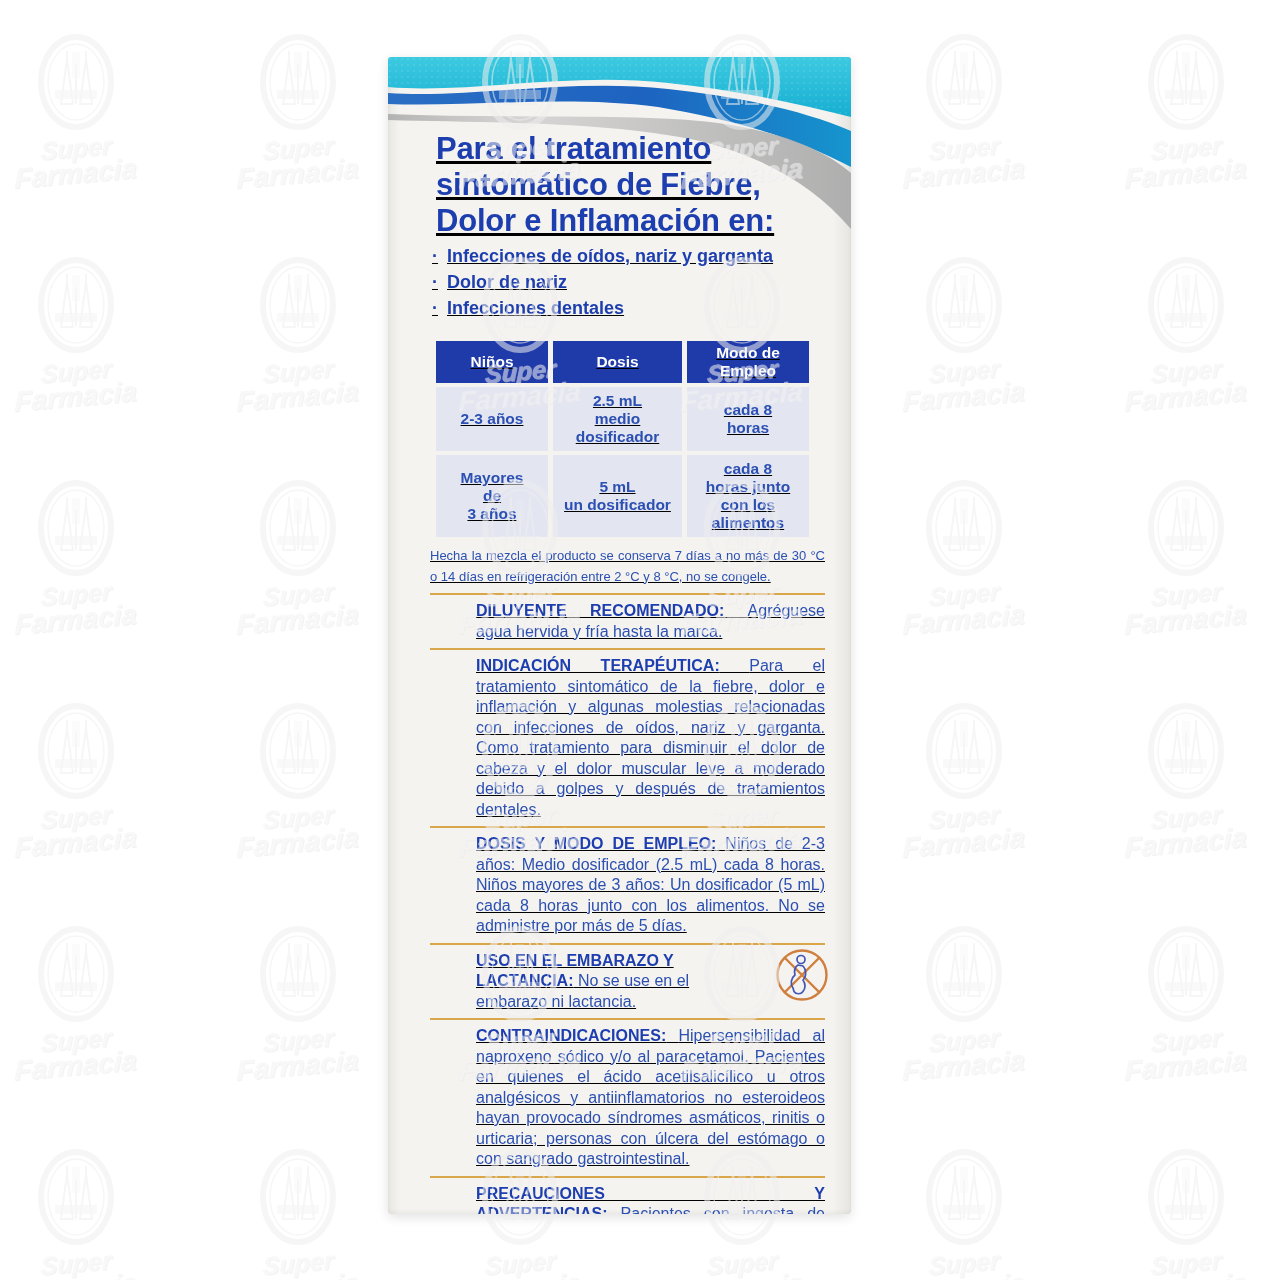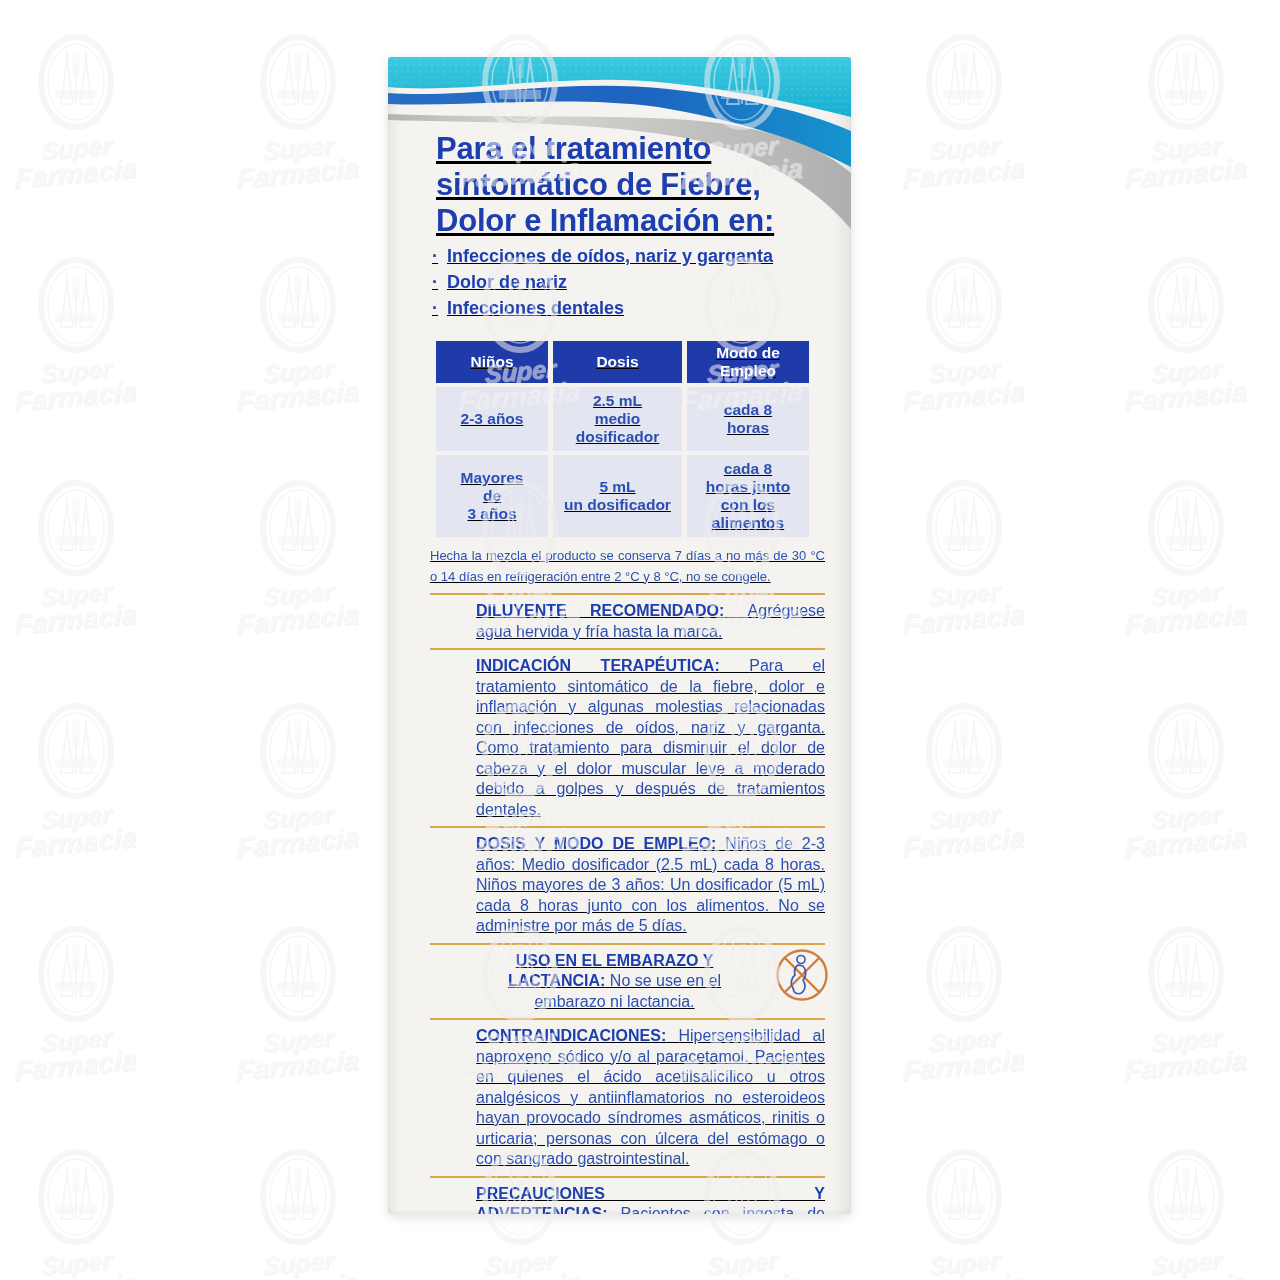--- a/index.html
+++ b/index.html
@@ -40,21 +40,21 @@
   .td{background:var(--table-cell-bg);color:var(--text-blue);font-weight:bold;font-size:15.5px;
       line-height:18px;display:flex;align-items:center;justify-content:center;text-align:center;
       white-space:pre-line;padding:5px 2px;}
   
   .note{color:var(--text-blue);font-size:13px;line-height:20.5px;text-align:justify;margin:9px 0 0 0;}
   .rule{height:2px;background:var(--rule-orange);margin:6px 0;border:none;}
   .section{position:relative;margin-left:46px;}
   .section .para{color:var(--text-blue);font-size:16px;line-height:20.5px;text-align:justify;margin:0;}
   .section .lbl{color:var(--heading-blue);font-weight:bold;}
   .section .lbl::after{content:"\00a0";}
-  .section.with-icon .para{text-align:center;padding-right:72px;}
+  .section.with-icon .para{text-align:left;padding-right:72px;}
   .nopreg{position:absolute;right:-6px;top:-5px;width:58px;height:58px;}
   
   .wm-layer{position:absolute;inset:0;z-index:30;pointer-events:none;opacity:.55;}
   .wm{position:absolute;width:160px;text-align:center;transform:translate(-50%,-50%);color:var(--wm-color);}
   .wm svg{display:block;margin:0 auto;}
   .wm-t{transform:rotate(-5deg) skewX(-6deg);}
   .wm-t1{font-size:25px;font-weight:bold;font-style:italic;color:#f4f4f4;
          text-shadow:0 0 1px #e7e7e7,1px 1px 0 #eaeaea;line-height:24px;}
   .wm-t2{font-size:28px;font-weight:bold;font-style:italic;color:#f4f4f4;
          text-shadow:0 0 1px #e5e5e5,1px 1px 0 #e9e9e9;line-height:28px;}

